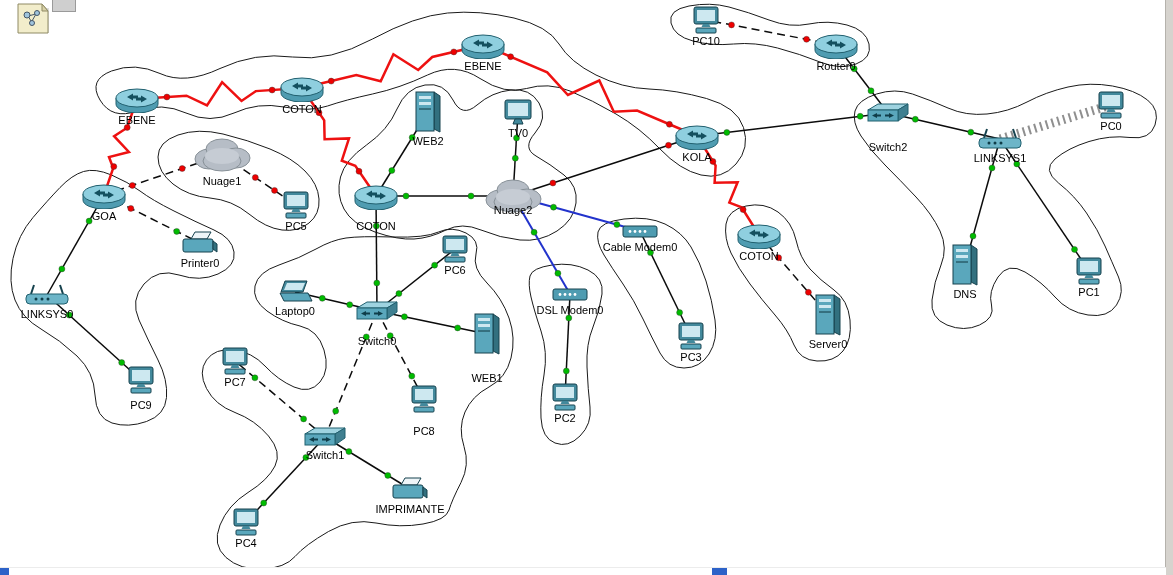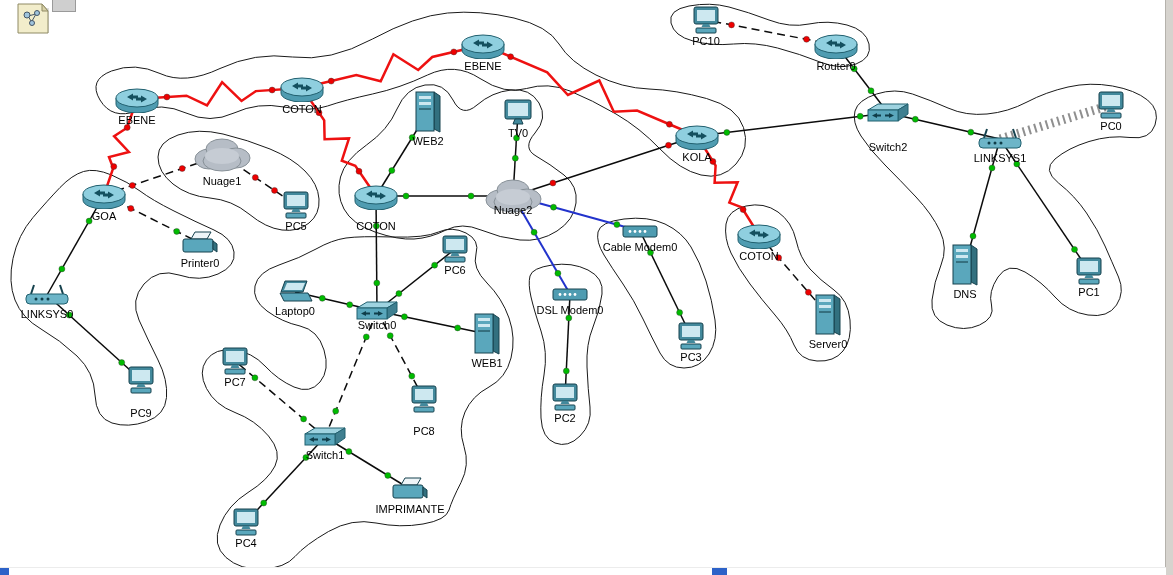--- a/index.html
+++ b/index.html
@@ -238,21 +238,21 @@
         <span class="dev-label" style="top:28px">Switch2</span>
       </div>
       <div class="device" style="left: 377px; top: 311px;">
         <span class="icon" style="left:-22px;top:-11px;"><svg width="44" height="22" viewBox="0 0 44 22">
     <path d="M2 8 L12 2 L42 2 L32 8 Z" fill="#9ed3e0" stroke="#21606f"></path>
     <path d="M32 8 L42 2 L42 12 L32 19 Z" fill="#3f7f90" stroke="#21606f"></path>
     <rect x="2" y="8" width="30" height="11" fill="#5aa7bc" stroke="#21606f"></rect>
     <path d="M6 13.5 l5 -2.5 v1.5 h4 v2 h-4 v1.5 z" fill="#0f3d49"></path>
     <path d="M28 13.5 l-5 2.5 v-1.5 h-4 v-2 h4 v-1.5 z" fill="#0f3d49"></path>
   </svg></span>
-        <span class="dev-label" style="top:8px">Switch0</span>
+        <span class="dev-label" style="top:24px">Switch0</span>
       </div>
       <div class="device" style="left: 325px; top: 437px;">
         <span class="icon" style="left:-22px;top:-11px;"><svg width="44" height="22" viewBox="0 0 44 22">
     <path d="M2 8 L12 2 L42 2 L32 8 Z" fill="#9ed3e0" stroke="#21606f"></path>
     <path d="M32 8 L42 2 L42 12 L32 19 Z" fill="#3f7f90" stroke="#21606f"></path>
     <rect x="2" y="8" width="30" height="11" fill="#5aa7bc" stroke="#21606f"></rect>
     <path d="M6 13.5 l5 -2.5 v1.5 h4 v2 h-4 v1.5 z" fill="#0f3d49"></path>
     <path d="M28 13.5 l-5 2.5 v-1.5 h-4 v-2 h4 v-1.5 z" fill="#0f3d49"></path>
   </svg></span>
         <span class="dev-label" style="top:12px">Switch1</span>
@@ -372,21 +372,21 @@
         <span class="dev-label" style="top:13px">Laptop0</span>
       </div>
       <div class="device" style="left: 487px; top: 334px;">
         <span class="icon" style="left:-14px;top:-22px;"><svg width="28" height="44" viewBox="0 0 28 44">
     <path d="M20 2 l6 4 v36 l-6 -3 z" fill="#32707f" stroke="#16424e"></path>
     <rect x="2" y="2" width="18" height="39" fill="#5aa7bc" stroke="#16424e"></rect>
     <rect x="5" y="6" width="12" height="3" fill="#cde8f0"></rect>
     <rect x="5" y="12" width="12" height="3" fill="#cde8f0"></rect>
     <rect x="5" y="18" width="12" height="2" fill="#35707f"></rect>
   </svg></span>
-        <span class="dev-label" style="top:23px">WEB1</span>
+        <span class="dev-label" style="top:38px">WEB1</span>
       </div>
       <div class="device" style="left: 235px; top: 361px;">
         <span class="icon" style="left:-15px;top:-14px;"><svg width="30" height="28" viewBox="0 0 30 28">
     <rect x="3" y="1" width="24" height="17" rx="2" fill="#43899c" stroke="#16424e"></rect>
     <rect x="6" y="4" width="18" height="11" fill="#cde8f0"></rect>
     <path d="M12 18 h6 l1.5 3 h-9 z" fill="#43899c"></path>
     <rect x="5" y="22" width="20" height="5" rx="1" fill="#5aa7bc" stroke="#16424e"></rect>
   </svg></span>
         <span class="dev-label" style="top:15px">PC7</span>
       </div>
@@ -417,21 +417,21 @@
   </svg></span>
         <span class="dev-label" style="top:15px">PC3</span>
       </div>
       <div class="device" style="left: 141px; top: 380px;">
         <span class="icon" style="left:-15px;top:-14px;"><svg width="30" height="28" viewBox="0 0 30 28">
     <rect x="3" y="1" width="24" height="17" rx="2" fill="#43899c" stroke="#16424e"></rect>
     <rect x="6" y="4" width="18" height="11" fill="#cde8f0"></rect>
     <path d="M12 18 h6 l1.5 3 h-9 z" fill="#43899c"></path>
     <rect x="5" y="22" width="20" height="5" rx="1" fill="#5aa7bc" stroke="#16424e"></rect>
   </svg></span>
-        <span class="dev-label" style="top:27px">PC9</span>
+        <span class="dev-label" style="top:19px">PC9</span>
       </div>
       <div class="device" style="left: 246px; top: 522px;">
         <span class="icon" style="left:-15px;top:-14px;"><svg width="30" height="28" viewBox="0 0 30 28">
     <rect x="3" y="1" width="24" height="17" rx="2" fill="#43899c" stroke="#16424e"></rect>
     <rect x="6" y="4" width="18" height="11" fill="#cde8f0"></rect>
     <path d="M12 18 h6 l1.5 3 h-9 z" fill="#43899c"></path>
     <rect x="5" y="22" width="20" height="5" rx="1" fill="#5aa7bc" stroke="#16424e"></rect>
   </svg></span>
         <span class="dev-label" style="top:15px">PC4</span>
       </div>

